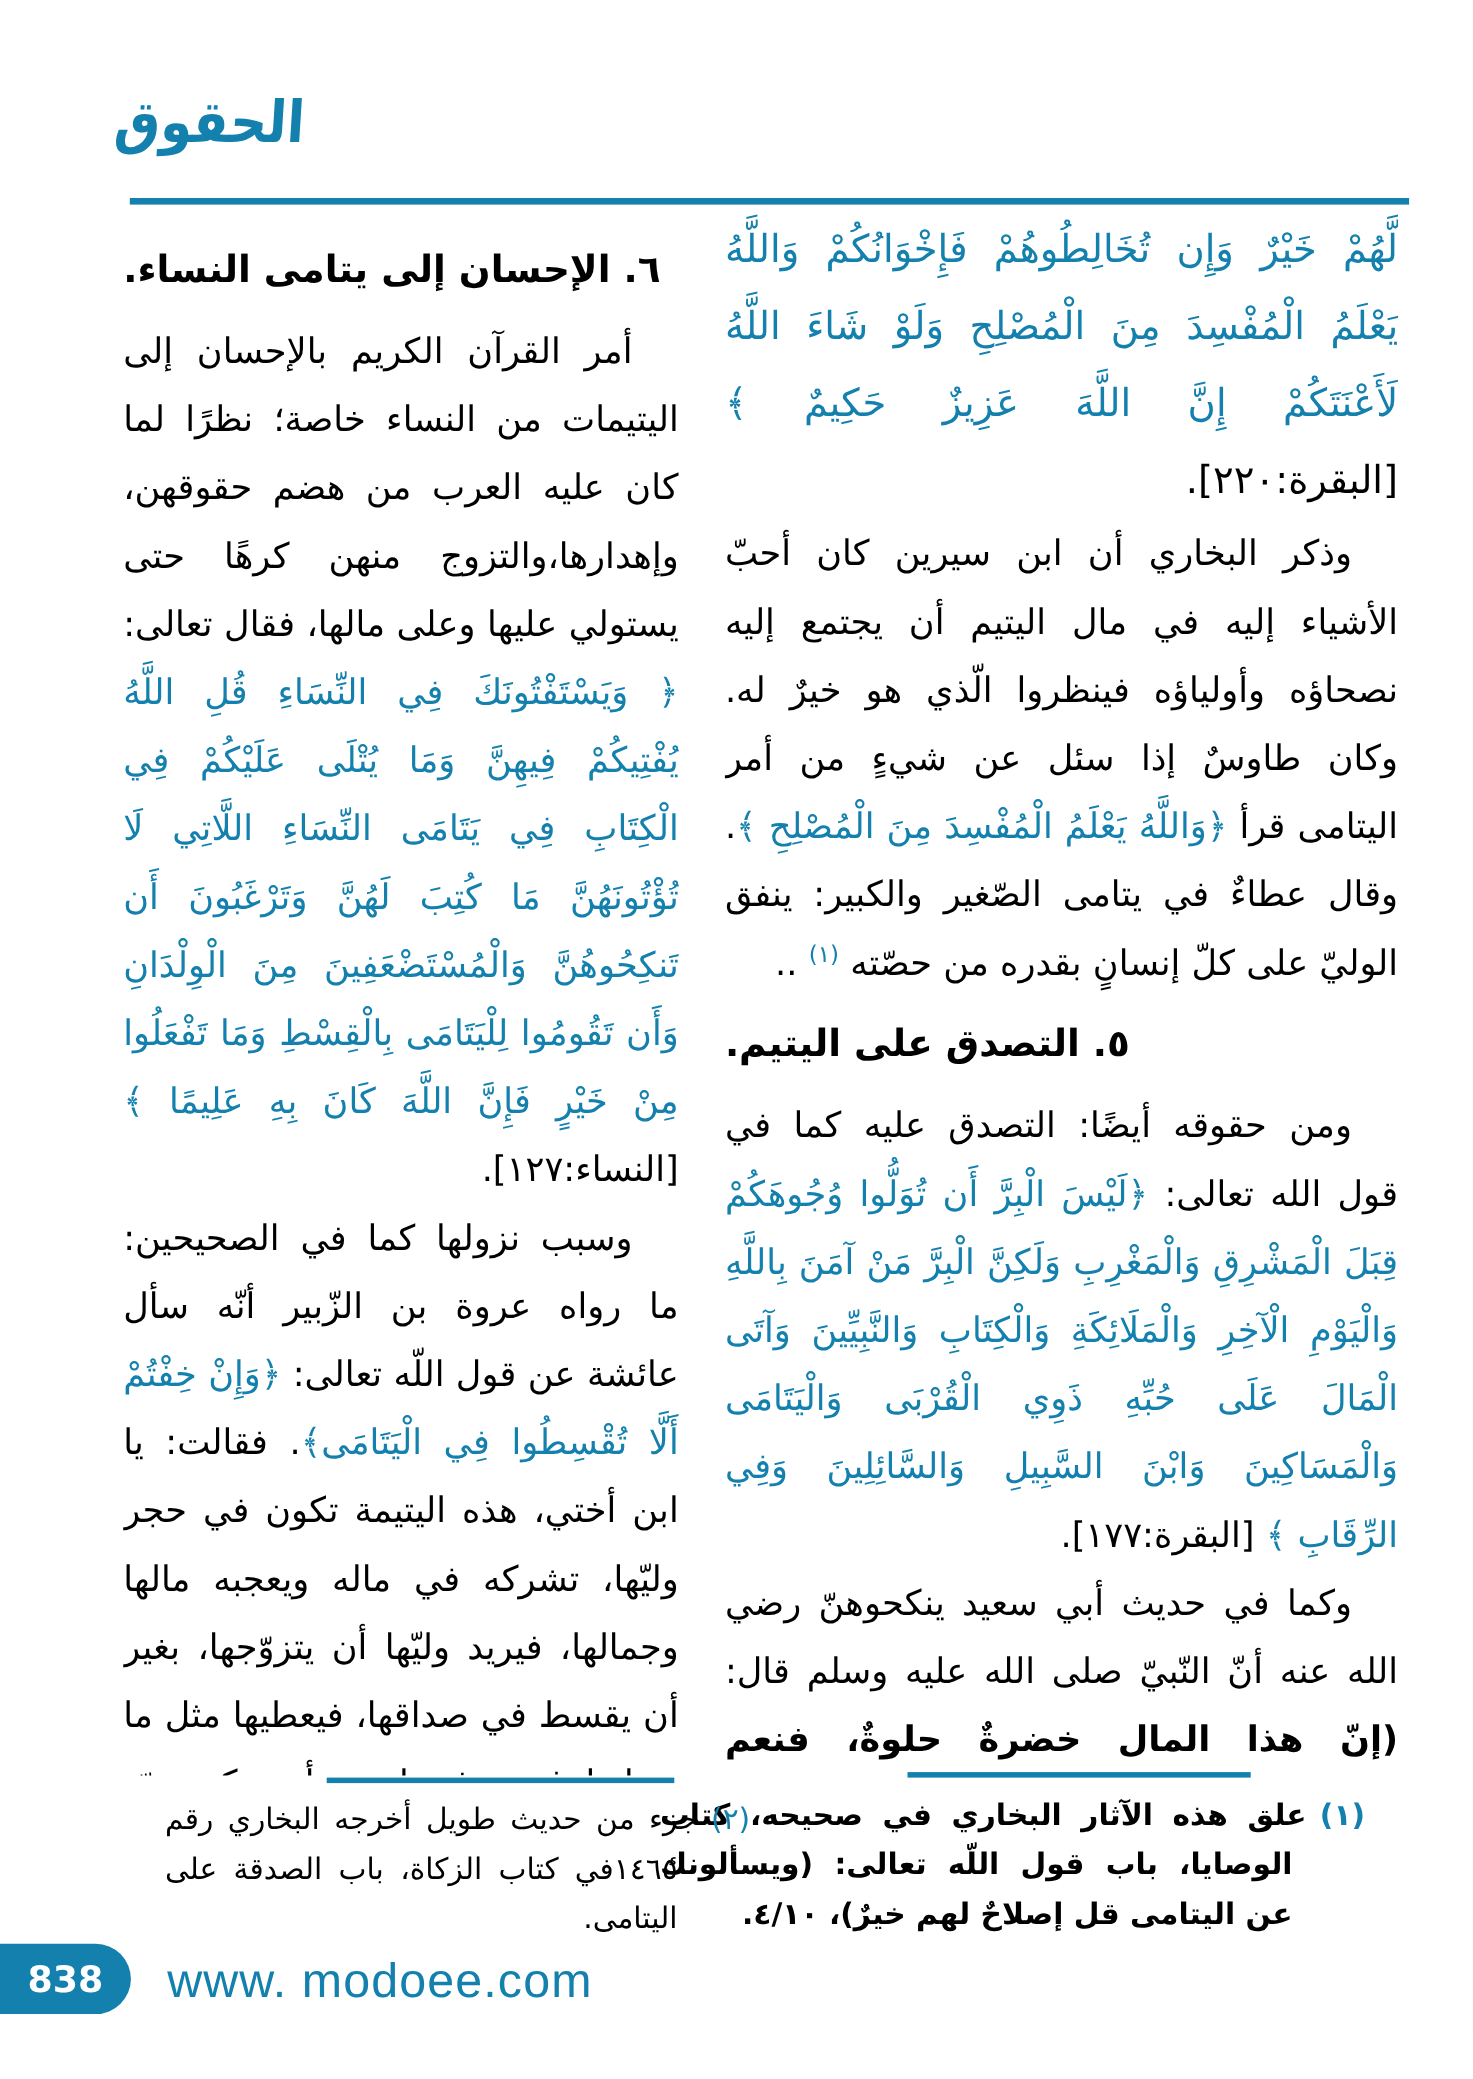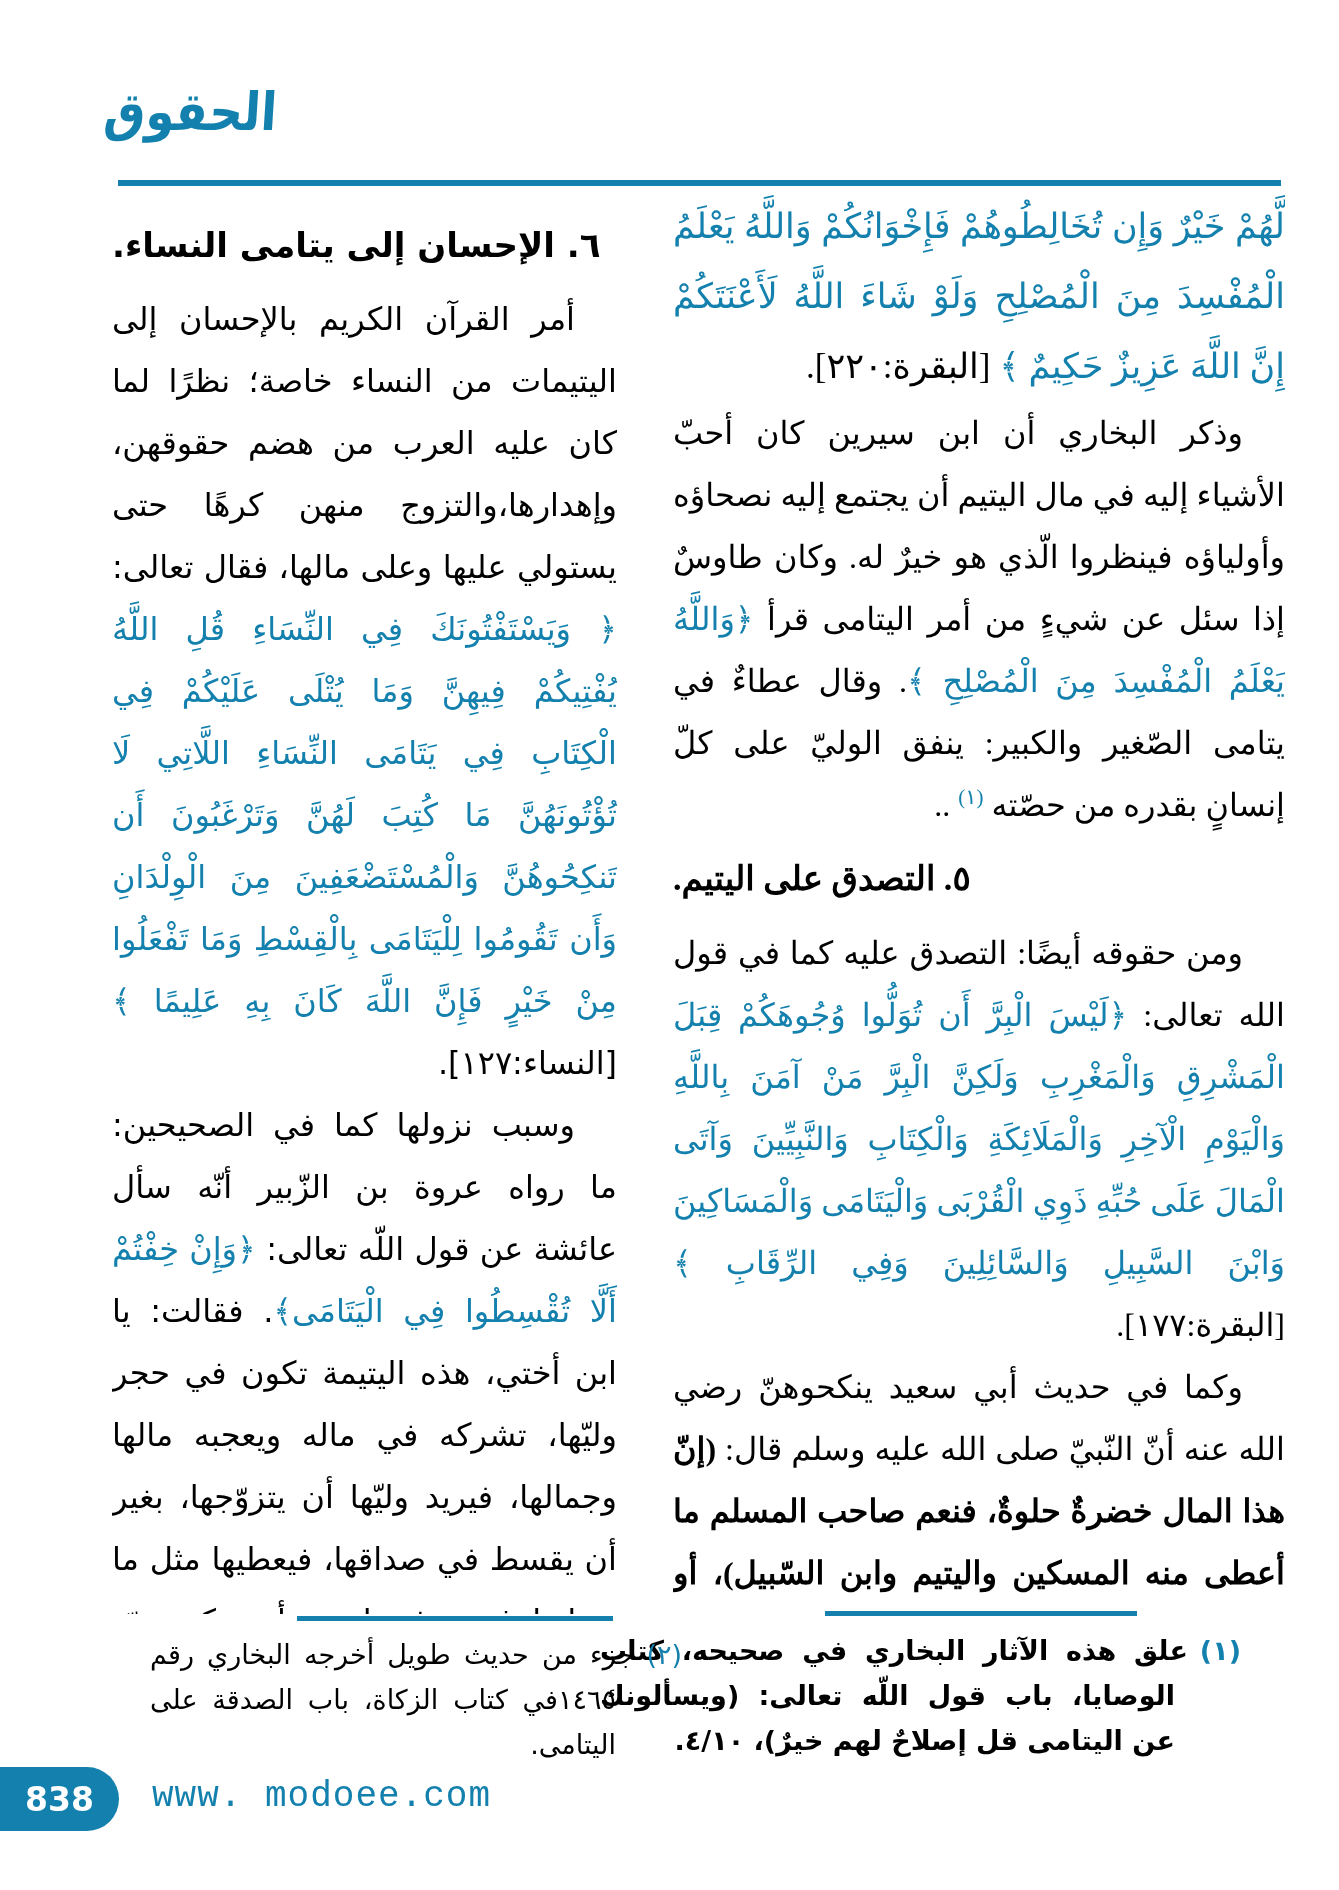--- a/index.html
+++ b/index.html
@@ -27,21 +27,21 @@
   
   .col{
     position:absolute;
     direction:rtl;
     text-align:justify;
     text-justify:inter-word;
     font-size:32px;
     line-height:62px;
     overflow:hidden;
   }
-  .col-right{top:192px;right:54px;width:612px;height:1418px;font-family:Liberation Serif, serif;}
+  .col-right{top:192px;right:68px;width:612px;height:1418px;}
   .col-left{top:202px;left:112px;width:505px;height:1412px;}
   .col p{margin:0;text-indent:42px;}
   .col p.no-indent{text-indent:0;}
   .verse-top{font-size:35px;line-height:70px;}
   .quran{color:var(--accent);}
   .bold{font-weight:bold;}
   .heading{
     font-weight:bold;text-align:left;text-indent:0 !important;
     font-size:34px;line-height:74px;margin:6px 0 !important;
   }
@@ -68,22 +68,22 @@
     position:absolute;left:0;top:1767px;width:119px;height:64px;
     background:var(--accent);
     border-radius:0 32px 32px 0;
     display:flex;align-items:center;justify-content:center;
     color:#fff;font-size:33px;font-weight:bold;
   }
   .site-url{
     position:absolute;left:152px;top:1776px;
     direction:ltr;text-align:left;
     color:var(--accent);
-    font-family:Liberation Mono, monospace;
-    font-size:36px;letter-spacing:1px;
+    font-family:Liberation Sans, sans-serif;
+    font-size:44px;letter-spacing:1px;
   }
 </style>
 </head>
 <body>
 
 <div class="page">
 
   <div class="header-title">الحقوق</div>
   <div class="top-rule"></div>
 

